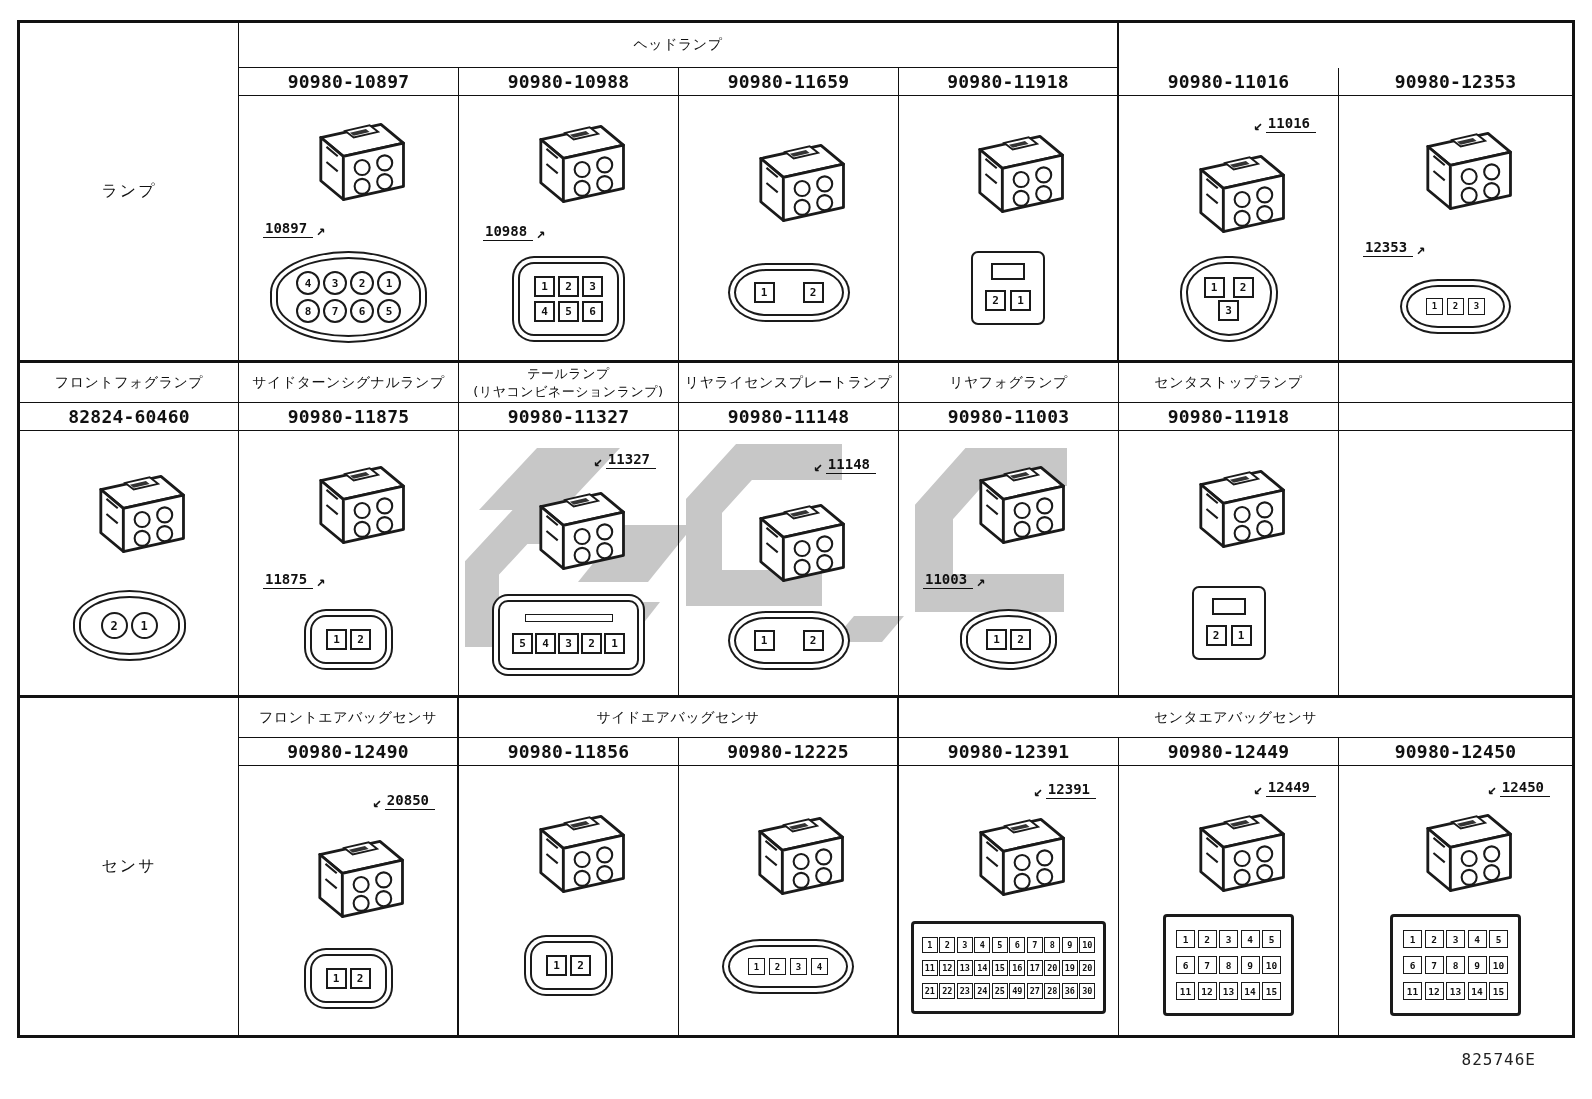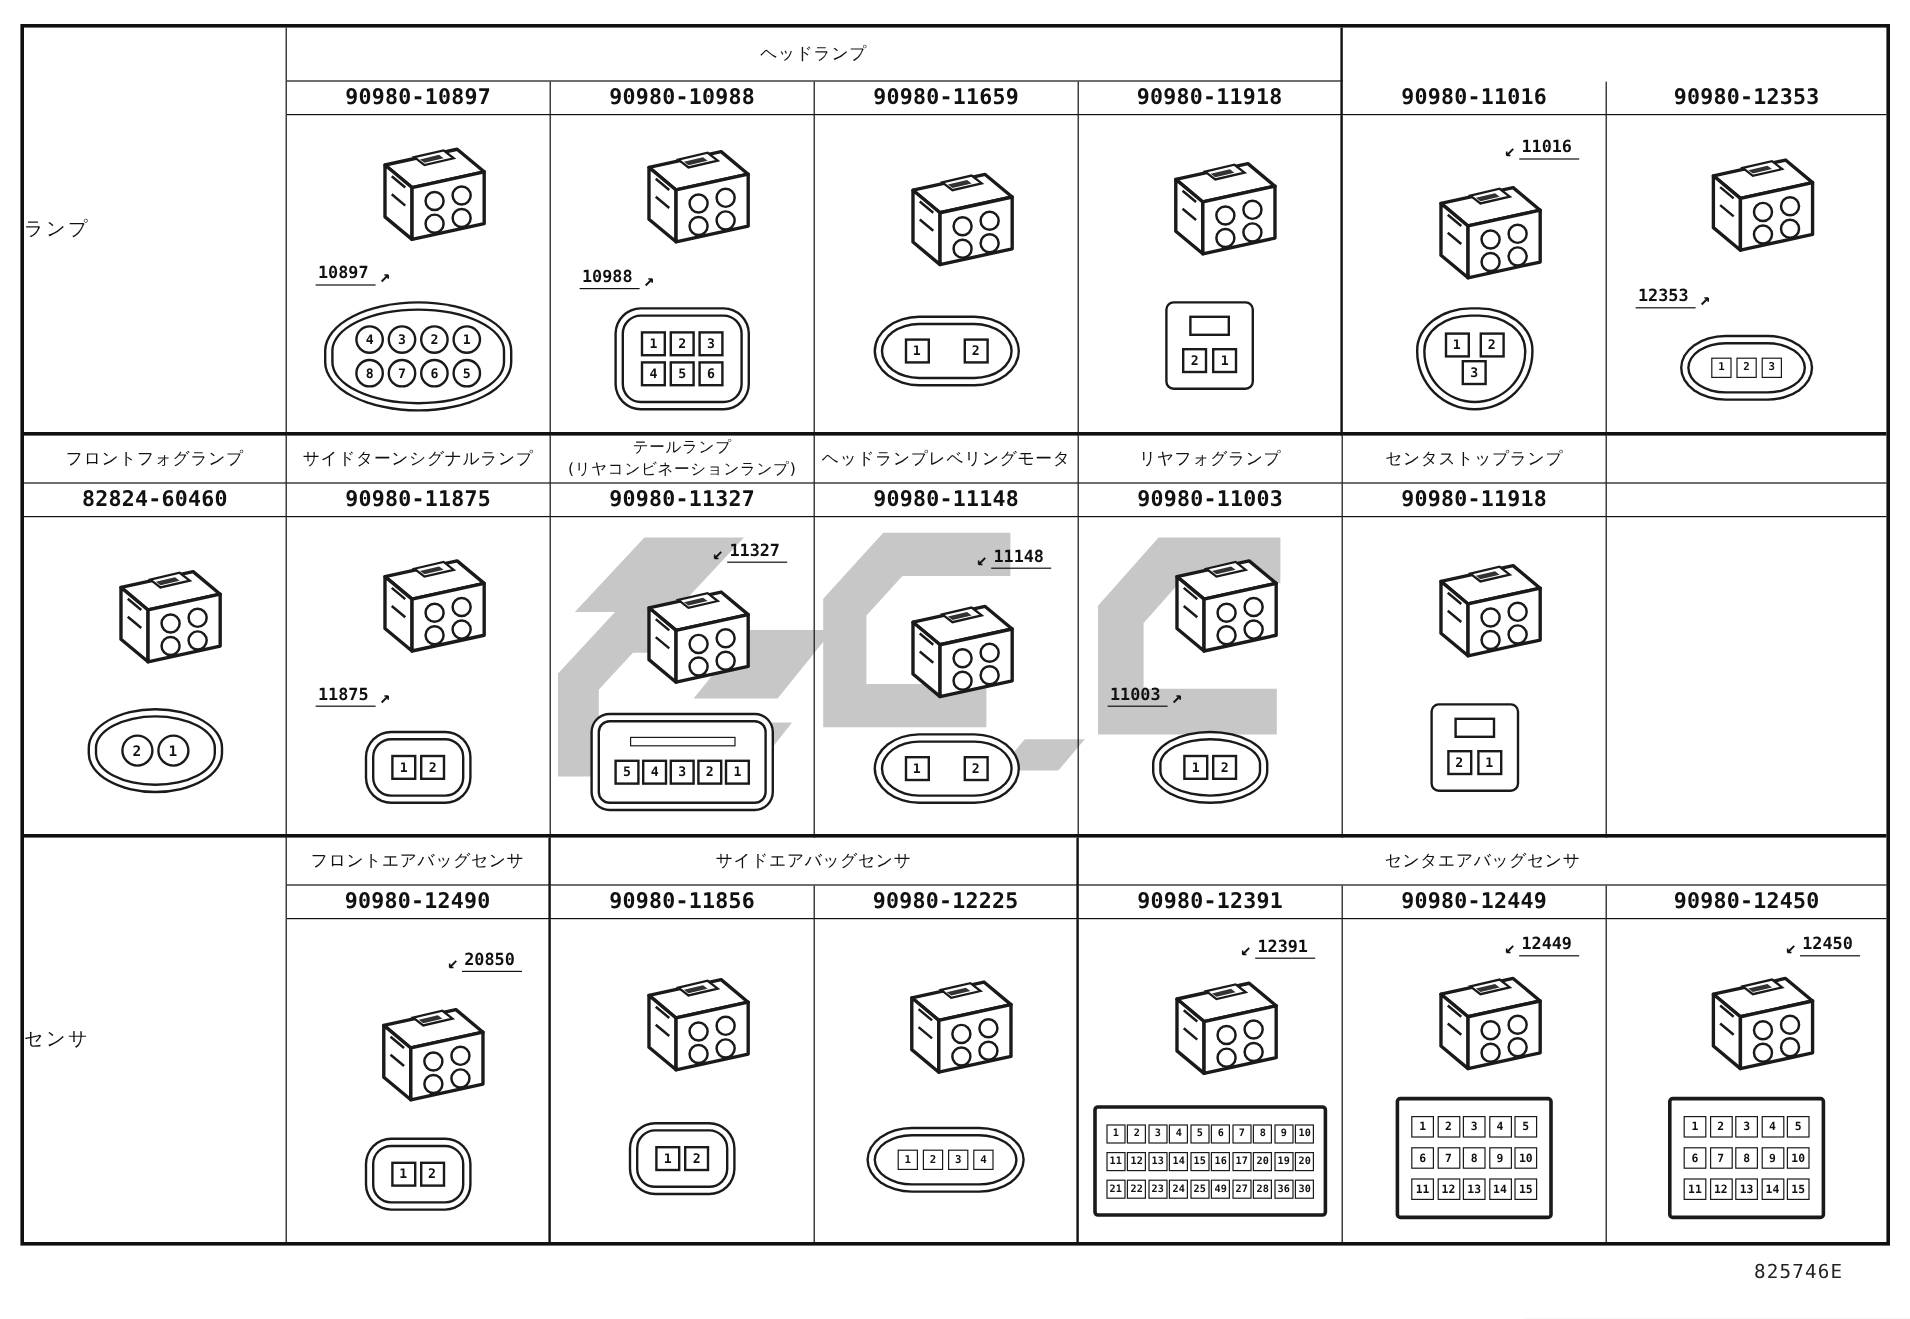--- a/index.html
+++ b/index.html
@@ -17,21 +17,21 @@
   .br0{border-right:none;}
   .bb0{border-bottom:none;}
   .bbb{border-bottom:3px solid #111;}   
   .brg{border-right:2.5px solid #111;}  
   
   .hdr{display:flex;align-items:center;justify-content:center;text-align:center;
        font-size:14px;letter-spacing:0.5px;}
   .hdr .two{line-height:1.35;font-size:13px;}
   .pn{display:flex;align-items:center;justify-content:center;
       font-family:"DejaVu Sans Mono",monospace;font-weight:700;font-size:18px;letter-spacing:0.2px;}
-  .cat{display:flex;align-items:center;font-size:16px;letter-spacing:2px;}
+  .cat{display:flex;align-items:center;justify-content:center;font-size:16px;letter-spacing:2px;}
   
   .img{display:flex;flex-direction:column;align-items:center;justify-content:space-evenly;
        padding:6px 4px;}
   .iso{flex:none;line-height:0;}
   .callout{display:flex;align-items:flex-end;gap:3px;flex:none;
            font-family:"DejaVu Sans Mono",monospace;font-weight:700;font-size:14px;}
   .callout .lbl{border-bottom:1.5px solid #111;padding:0 6px 1px 2px;}
   .callout .arr{font-size:15px;line-height:1;}
   .callout.top{align-self:flex-end;margin-right:18px;}
   .callout.bot{align-self:flex-start;margin-left:20px;}
@@ -322,21 +322,21 @@
     <div class="cell hdr" style="grid-area:4/1">
         <span>フロントフォグランプ</span>
       </div>
     <div class="cell hdr" style="grid-area:4/3">
       <div class="two">
           <div>テールランプ</div>
           <div>(リヤコンビネーションランプ)</div>
         </div>
     </div>
     <div class="cell hdr" style="grid-area:4/4">
-        <span>ヘッドランプレベリングモータ</span>
+        <span>リヤライセンスプレートランプ</span>
       </div>
     <div class="cell hdr" style="grid-area:4/5">
         <span>リヤフォグランプ</span>
       </div>
     <div class="cell hdr" style="grid-area:4/6">
         <span>センタストップランプ</span>
       </div>
     <div class="cell hdr br0" style="grid-area:4/7"></div>
 
     <div class="cell pn" style="grid-area:5/1">

